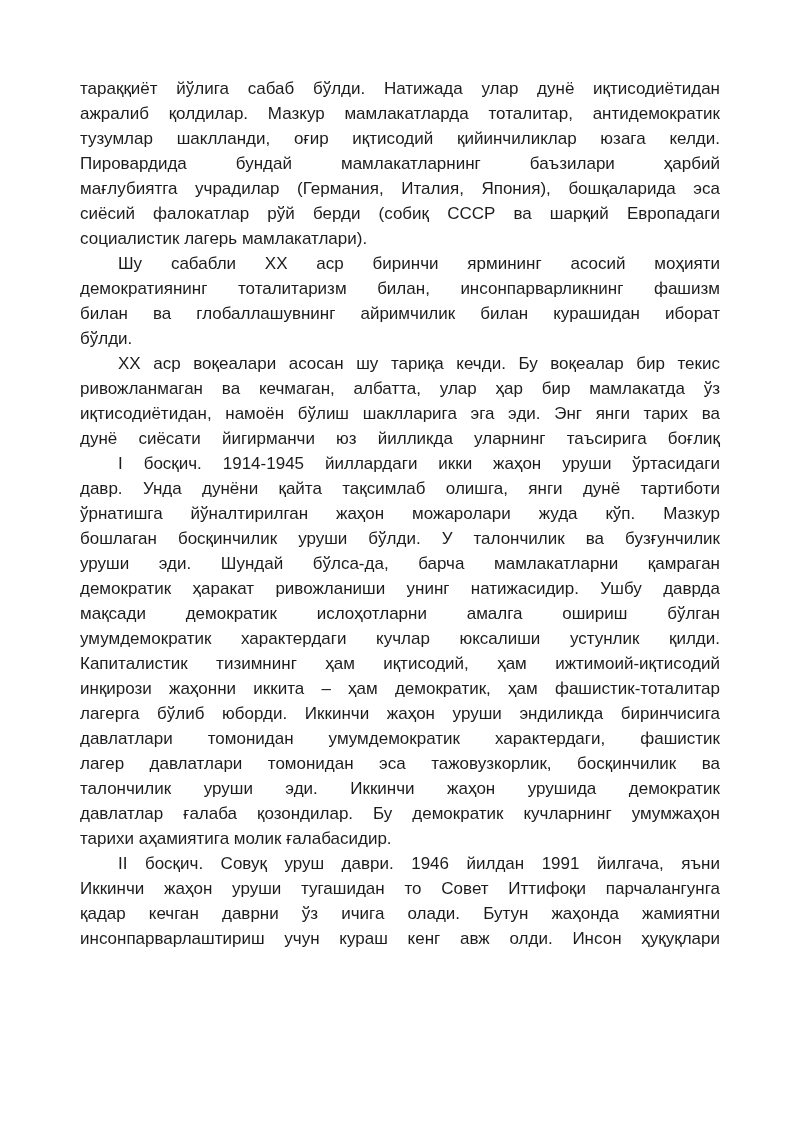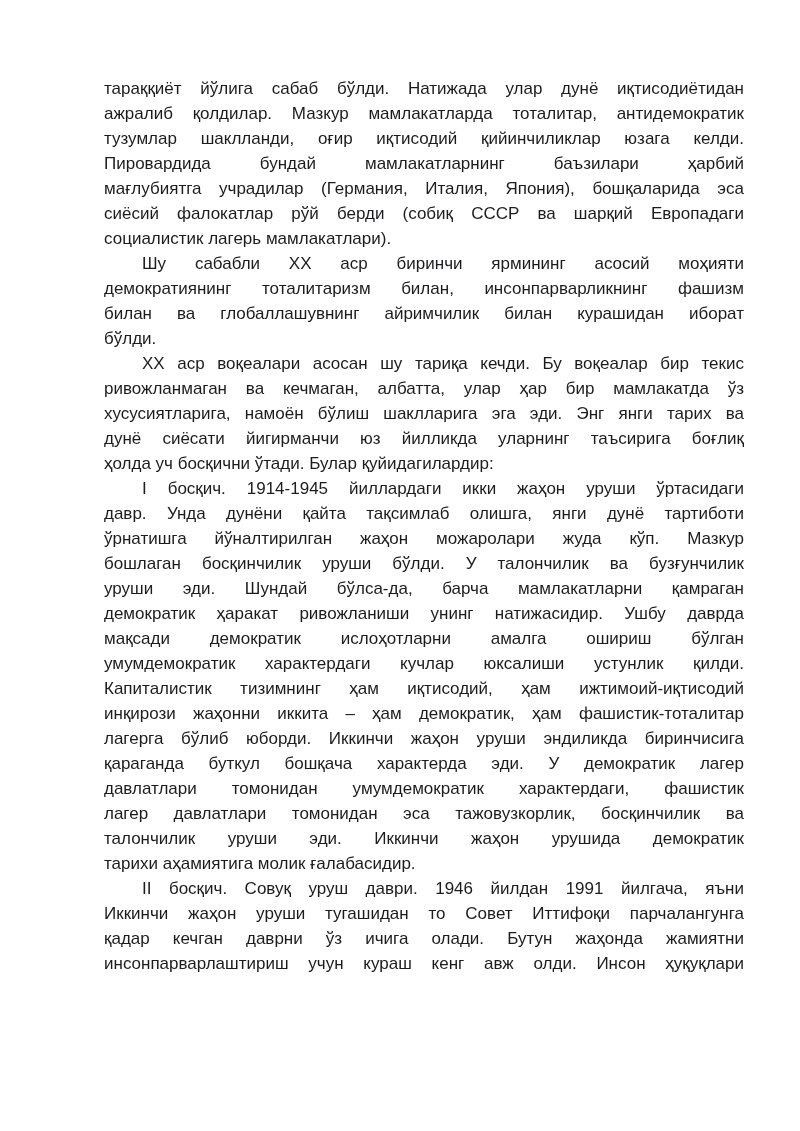--- a/index.html
+++ b/index.html
@@ -12,21 +12,20 @@
     position: relative;
     width: 800px;
     height: 1131px;
     background: #ffffff;
     box-sizing: border-box;
     padding: 76px 80px 0 80px;
     overflow: hidden;
   }
   .doc-body {
     width: 640px;
-    margin-left: 24px;
   }
   .line {
     font-family: "Liberation Sans", "DejaVu Sans", sans-serif;
     font-size: 17px;
     line-height: 25px;
     color: #1c1c1e;
     text-align: justify;
     text-align-last: justify;
     -moz-text-align-last: justify;
     white-space: normal;
@@ -53,37 +52,36 @@
       <div class="line">Пировардида бундай мамлакатларнинг баъзилари ҳарбий</div>
       <div class="line">мағлубиятга учрадилар (Германия, Италия, Япония), бошқаларида эса</div>
       <div class="line">сиёсий  фалокатлар рўй берди (собиқ СССР ва шарқий Европадаги</div>
       <div class="line last">социалистик лагерь мамлакатлари).</div>
       <div class="line indent">Шу сабабли XX аср биринчи ярмининг асосий моҳияти</div>
       <div class="line">демократиянинг тоталитаризм билан, инсонпарварликнинг фашизм</div>
       <div class="line">билан ва глобаллашувнинг айримчилик билан курашидан иборат</div>
       <div class="line last">бўлди.</div>
       <div class="line indent">XX аср воқеалари асосан шу тариқа кечди. Бу воқеалар  бир текис</div>
       <div class="line">ривожланмаган ва кечмаган, албатта, улар ҳар бир мамлакатда ўз</div>
-      <div class="line">хусусиятларига, намоён бўлиш шаклларига эга эди.  Энг янги тарих ва</div>
+      <div class="line">иқтисодиётидан, намоён бўлиш шаклларига эга эди.  Энг янги тарих ва</div>
       <div class="line">дунё сиёсати йигирманчи юз йилликда уларнинг таъсирига боғлиқ</div>
-      <div class="line last">ҳолда  уч босқични  ўтади. Булар қуйидагилардир:</div>
       <div class="line indent"><b>I босқич.</b> 1914-1945 йиллардаги икки жаҳон уруши  ўртасидаги</div>
       <div class="line">давр. Унда дунёни  қайта тақсимлаб олишга, янги дунё  тартиботи</div>
       <div class="line">ўрнатишга  йўналтирилган  жаҳон можаролари жуда кўп. Мазкур</div>
       <div class="line">бошлаган босқинчилик  уруши бўлди. У талончилик ва  бузғунчилик</div>
       <div class="line">уруши эди. Шундай бўлса-да, барча мамлакатларни қамраган</div>
       <div class="line">демократик ҳаракат ривожланиши унинг  натижасидир. Ушбу даврда</div>
       <div class="line">мақсади демократик ислоҳотларни амалга ошириш бўлган</div>
       <div class="line">умумдемократик характердаги  кучлар юксалиши устунлик қилди.</div>
       <div class="line">Капиталистик тизимнинг  ҳам иқтисодий, ҳам ижтимоий-иқтисодий</div>
       <div class="line">инқирози жаҳонни иккита – ҳам демократик, ҳам фашистик-тоталитар</div>
       <div class="line">лагерга бўлиб юборди. Иккинчи жаҳон уруши эндиликда биринчисига</div>
-      <div class="line">қараганда буткул бошқача характерда эди. У демократик лагер</div>
       <div class="line">давлатлари томонидан умумдемократик характердаги, фашистик</div>
       <div class="line">лагер давлатлари томонидан эса  тажовузкорлик, босқинчилик ва</div>
       <div class="line">талончилик уруши эди.  Иккинчи жаҳон урушида демократик</div>
+      <div class="line">давлатлар ғалаба қозондилар. Бу демократик кучларнинг  умумжаҳон</div>
       <div class="line last">тарихи  аҳамиятига молик  ғалабасидир.</div>
       <div class="line indent"><b>II босқич.</b> Совуқ уруш даври.  1946 йилдан 1991 йилгача, яъни</div>
       <div class="line">Иккинчи жаҳон уруши тугашидан то Совет Иттифоқи парчалангунга</div>
       <div class="line">қадар кечган даврни ўз ичига олади.  Бутун жаҳонда  жамиятни</div>
       <div class="line">инсонпарварлаштириш учун кураш кенг авж олди.  Инсон ҳуқуқлари</div>
     </div>
 </div>
 
 </body></html>

